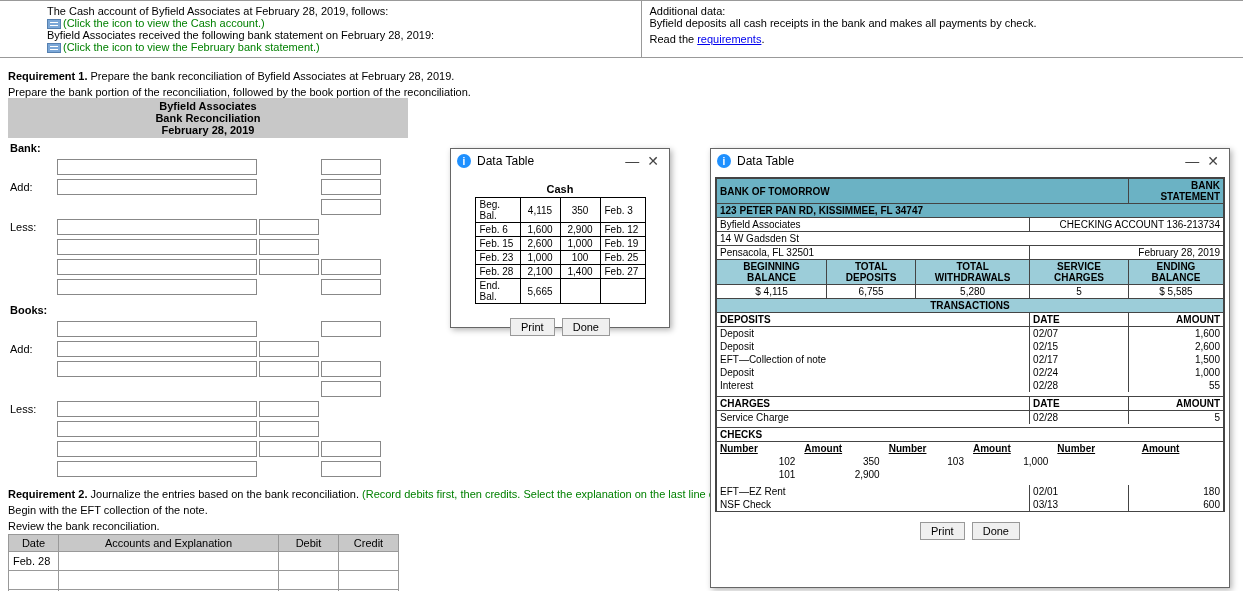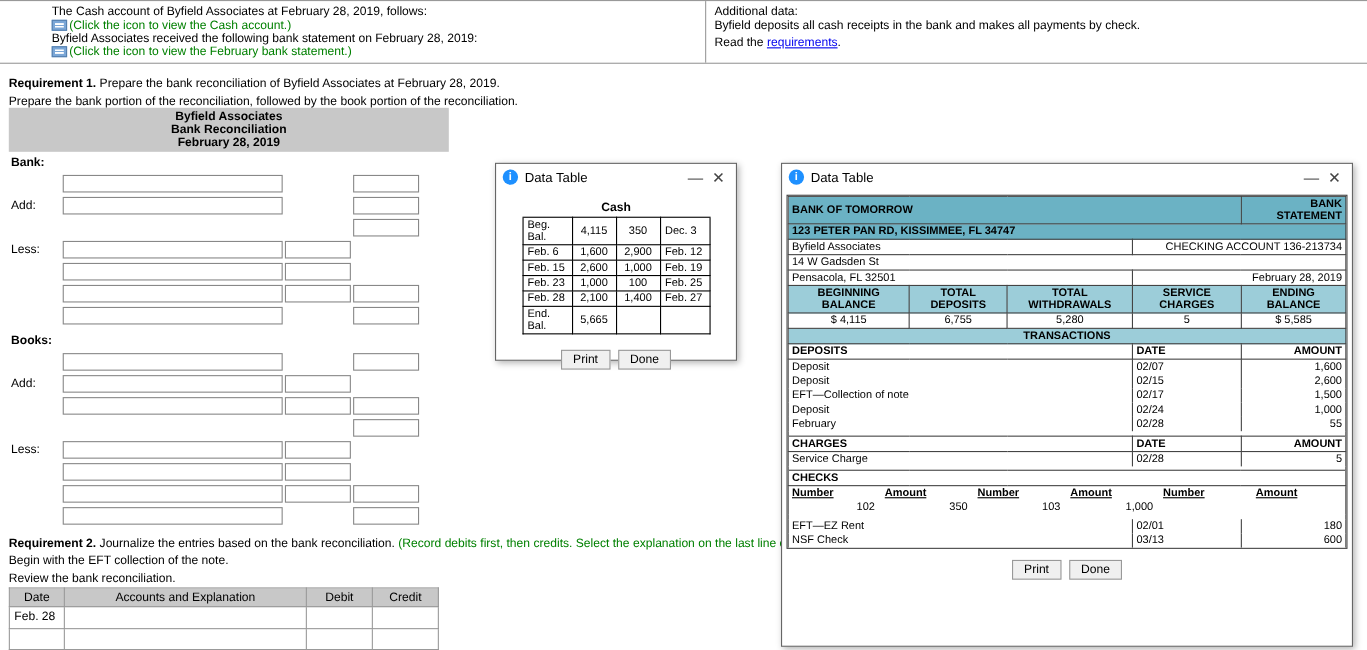--- a/index.html
+++ b/index.html
@@ -235,21 +235,21 @@
     <div class="popup-body">
       <table class="cash-table">
         <tbody>
             <tr>
               <th colspan="4" style="border-bottom:1px solid #000;">Cash</th>
             </tr>
         <tr>
               <td class="cash-left">Beg. Bal.</td>
               <td class="cash-num">4,115</td>
               <td class="cash-num">350</td>
-              <td class="cash-left">Dec. 3</td>
+              <td class="cash-left">Feb. 3</td>
             </tr>
         <tr>
               <td class="cash-left">Feb. 6</td>
               <td class="cash-num">1,600</td>
               <td class="cash-num">2,900</td>
               <td class="cash-left">Feb. 12</td>
             </tr>
         <tr>
               <td class="cash-left">Feb. 15</td>
               <td class="cash-num">2,600</td>
@@ -347,21 +347,21 @@
               <td colspan="3">EFT—Collection of note</td>
               <td>02/17</td>
               <td colspan="2" class="stmt-right">1,500</td>
             </tr>
         <tr class="no-border">
               <td colspan="3">Deposit</td>
               <td>02/24</td>
               <td colspan="2" class="stmt-right">1,000</td>
             </tr>
         <tr class="no-border">
-              <td colspan="3">February</td>
+              <td colspan="3">Interest</td>
               <td>02/28</td>
               <td colspan="2" class="stmt-right">55</td>
             </tr>
         <tr>
               <td colspan="6" style="height:4px;border:none;border-left:1px solid #444;border-right:1px solid #444;"></td>
             </tr>
         <tr class="sub-header">
               <td colspan="3">CHARGES</td>
               <td>DATE</td>
               <td colspan="2" class="stmt-right">AMOUNT</td>
@@ -390,20 +390,28 @@
                       <td class="checks-label">Amount</td>
                     </tr>
             <tr class="checks-row">
                       <td>102</td>
                       <td>350</td>
                       <td>103</td>
                       <td>1,000</td>
                       <td></td>
                       <td></td>
                     </tr>
+            <tr class="checks-row">
+                      <td>101</td>
+                      <td>2,900</td>
+                      <td></td>
+                      <td></td>
+                      <td></td>
+                      <td></td>
+                    </tr>
           </tbody>
                 </table>
         </td>
             </tr>
         <tr>
               <td colspan="6" style="height:4px;border:none;border-left:1px solid #444;border-right:1px solid #444;"></td>
             </tr>
         <tr class="no-border">
               <td colspan="3">EFT—EZ Rent</td>
               <td>02/01</td>

